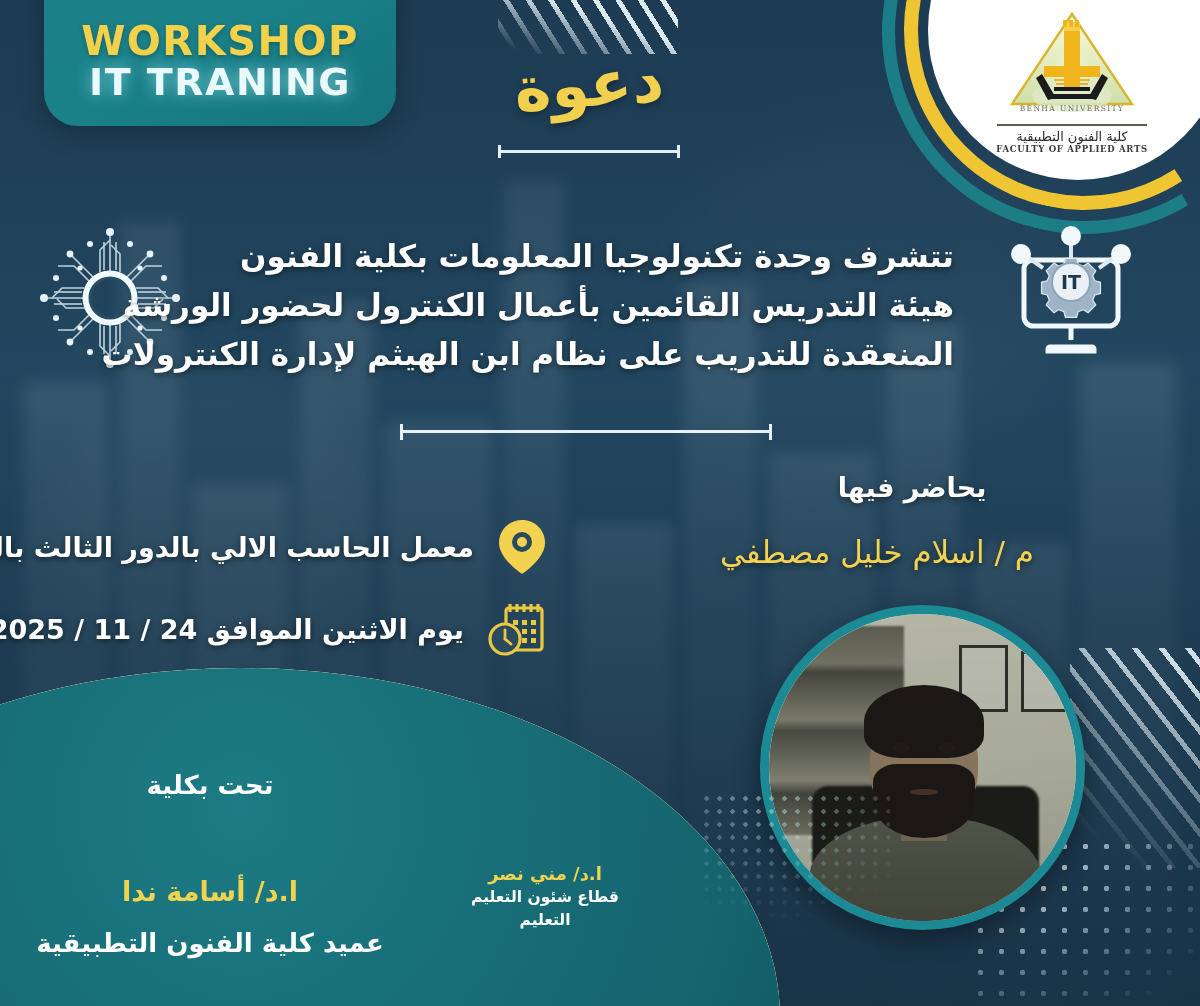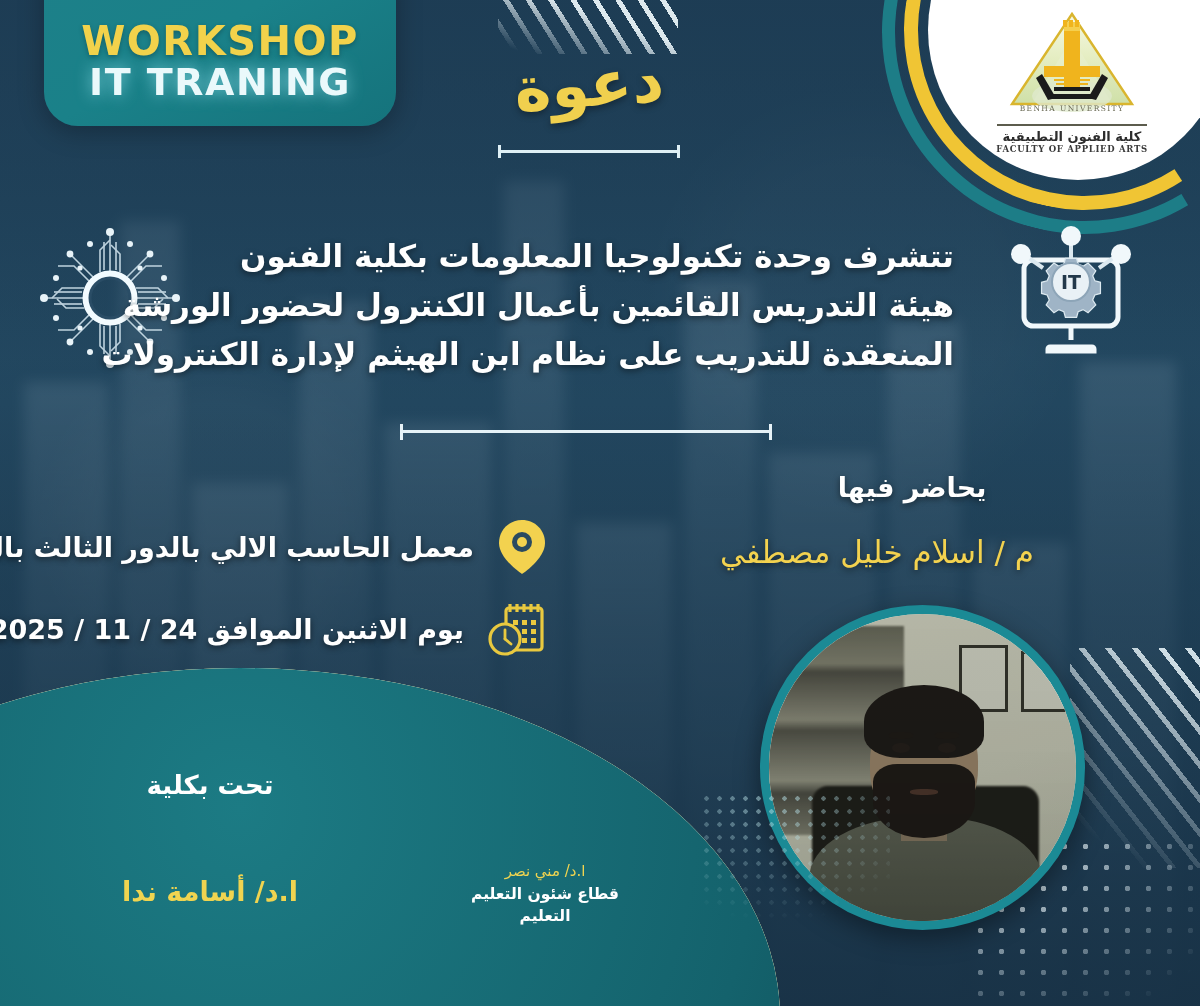--- a/index.html
+++ b/index.html
@@ -70,21 +70,21 @@
     transform:rotate(12deg);
   }
   .logo-arc-t{
     position:absolute; right:-86px; top:-170px; width:404px; height:404px;
     border-radius:50%; border:13px solid #1d7d87; border-top-color:transparent; border-right-color:transparent;
     transform:rotate(14deg);
   }
   .logo-inner{position:absolute; right:18px; top:8px; width:220px; height:168px;
     display:flex; flex-direction:column; align-items:center; justify-content:flex-start;}
   .logo-rule{width:150px; height:1.5px; background:#5c5c4d; margin:4px 0 3px;}
-  .logo-ar{font-size:13px; color:#2d2d2d; font-weight:bold; direction:rtl;}
+  .logo-ar{font-size:13px; color:#2d2d2d; font-weight:normal; direction:rtl;}
   .logo-en{font-size:8.5px; color:#3a3a3a; letter-spacing:.7px; font-family:"DejaVu Serif","Liberation Serif",serif; font-weight:bold;}
 
   
   .circuit{position:absolute; left:28px; top:216px; width:164px; height:164px;}
 
   
   .it-icon{position:absolute; left:996px; top:222px; width:150px; height:142px;}
 
   
   .body-text{
@@ -181,21 +181,21 @@
 
   
   .patron-label{position:absolute; left:0; top:770px; width:420px; text-align:center;
     color:#ffffff; font-weight:bold; font-size:26px; direction:rtl;}
   .patron-name{position:absolute; left:0; top:876px; width:420px; text-align:center;
     color:#f0d450; font-weight:bold; font-size:27px; direction:rtl;}
   .patron-role{position:absolute; left:0; top:928px; width:420px; text-align:center;
     color:#ffffff; font-weight:bold; font-size:26px; direction:rtl;}
 
   .sector{position:absolute; left:430px; top:862px; width:230px; text-align:center; direction:rtl;}
-  .sector .nm{color:#f0d450; font-weight:normal; font-size:15px; line-height:1.3;}
+  .sector .nm{color:#f0d450; font-weight:bold; font-size:18px; line-height:1.3;}
   .sector .rl{color:#ffffff; font-weight:bold; font-size:15.5px; line-height:1.32; margin-top:2px;}
 </style>
 </head>
 <body>
 
 <div id="poster">
 
   <div class="skyline">
     <div class="bldg" style="left:2%;  width:7%;  height:62%;"></div>
     <div class="bldg" style="left:10%; width:5%;  height:78%;"></div>
@@ -420,20 +420,21 @@
 
   <div class="swoosh">
     <div class="ring ring-y"></div>
     <div class="ring ring-w"></div>
     <div class="ring ring-t"></div>
   </div>
   <div class="dots-sw"></div>
 
   <div class="patron-label">تحت بكلية</div>
   <div class="patron-name">ا.د/ أسامة ندا</div>
+  <div class="patron-role">عميد كلية الفنون التطبيقية</div>
 
   <div class="sector">
     <div class="nm">ا.د/ مني نصر</div>
     <div class="rl">قطاع شئون التعليم</div>
     <div class="rl">التعليم</div>
   </div>
 
 </div>
 
 </body></html>

